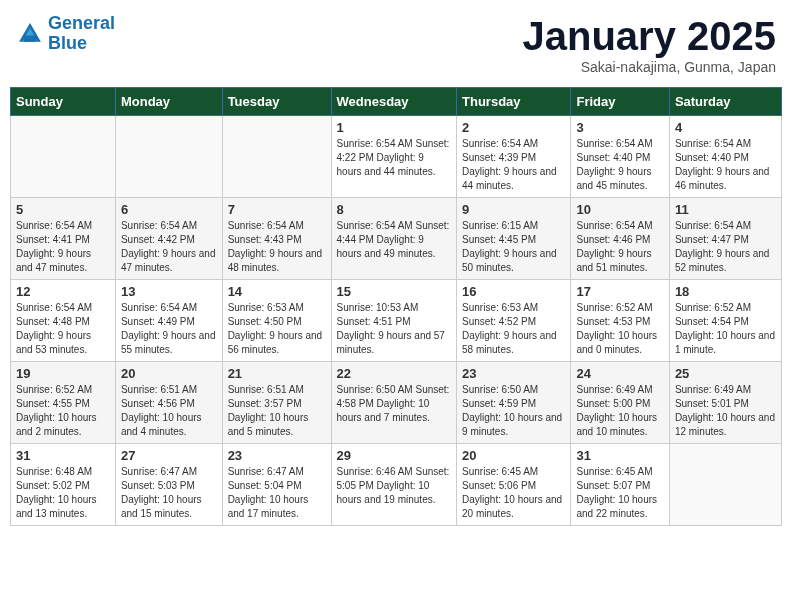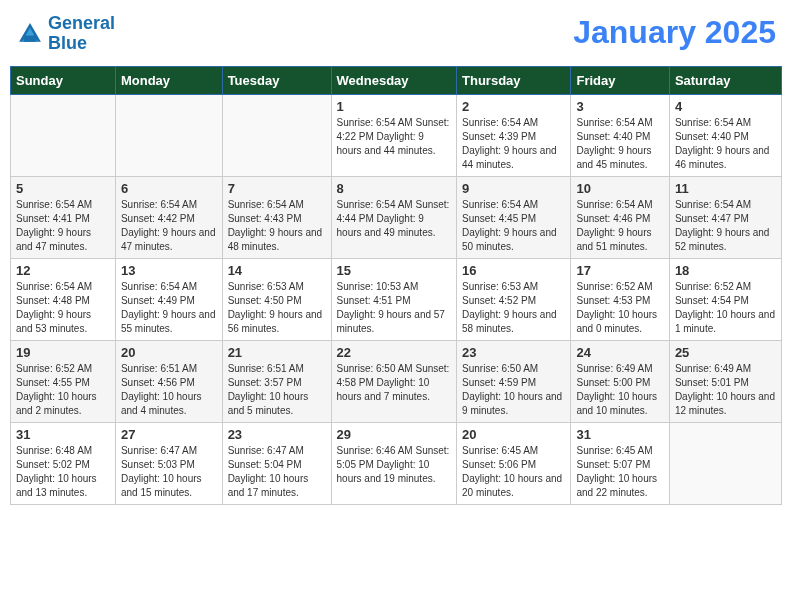--- a/index.html
+++ b/index.html
@@ -33,23 +33,23 @@
       color: #1a6faf;
     }
     .logo-icon {
       width: 28px;
       height: 28px;
     }
     .title-area {
       text-align: right;
     }
     .cal-title {
-      font-size: 32px;
+      font-size: 40px;
       font-weight: bold;
-      color: #3b82f6;
+      color: #0f172a;
     }
     .cal-subtitle {
       font-size: 14px;
       color: #555;
     }
     table {
       width: 100%;
       border-collapse: collapse;
       font-size: 11px;
     }
@@ -98,20 +98,21 @@
       <polygon points="18,10 28,28 8,28" fill="#3a9fd8"></polygon>
       <rect x="10" y="20" width="16" height="8" fill="#1a6faf"></rect>
     </svg>
     <div class="logo-text">
       <div><span>General</span></div>
       <div><span>Blue</span></div>
     </div>
   </div>
   <div class="title-area">
     <div class="cal-title">January 2025</div>
+    <div class="cal-subtitle">Sakai-nakajima, Gunma, Japan</div>
   </div>
 </div>
 
 <table>
   <thead>
     <tr id="weekday-header">
     <th>Sunday</th>
         <th>Monday</th>
         <th>Tuesday</th>
         <th>Wednesday</th>
@@ -178,21 +179,21 @@
         </td>
         <td>
           <span class="day-num">8</span>
           <div class="day-info">Sunrise: 6:54 AM
 Sunset: 4:44 PM
 Daylight: 9 hours
 and 49 minutes.</div>
         </td>
         <td>
           <span class="day-num">9</span>
-          <div class="day-info">Sunrise: 6:54 AM
+          <div class="day-info">Sunrise: 6:15 AM
 Sunset: 4:45 PM
 Daylight: 9 hours
 and 50 minutes.</div>
         </td>
         <td>
           <span class="day-num">10</span>
           <div class="day-info">Sunrise: 6:54 AM
 Sunset: 4:46 PM
 Daylight: 9 hours
 and 51 minutes.</div>

